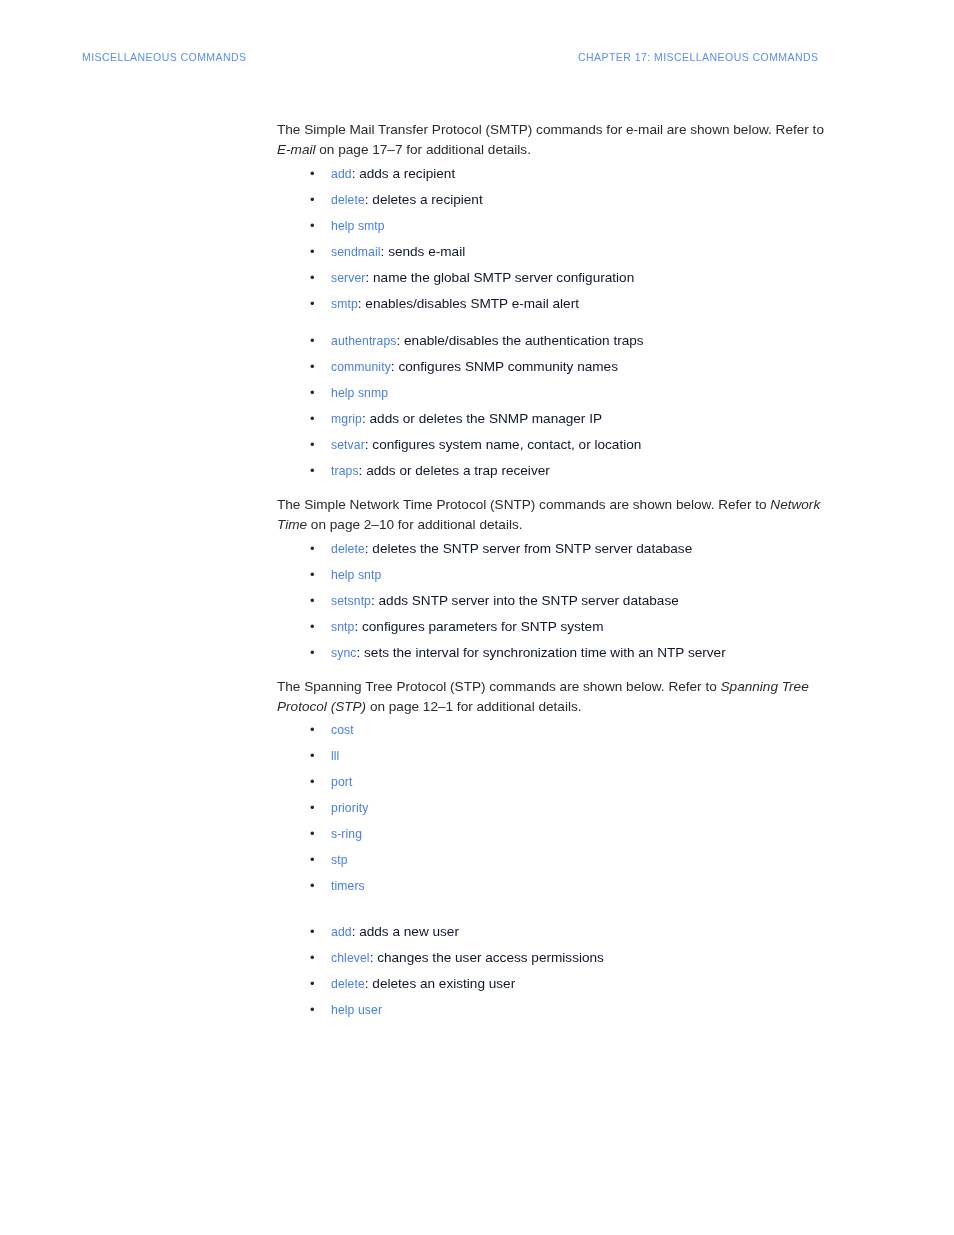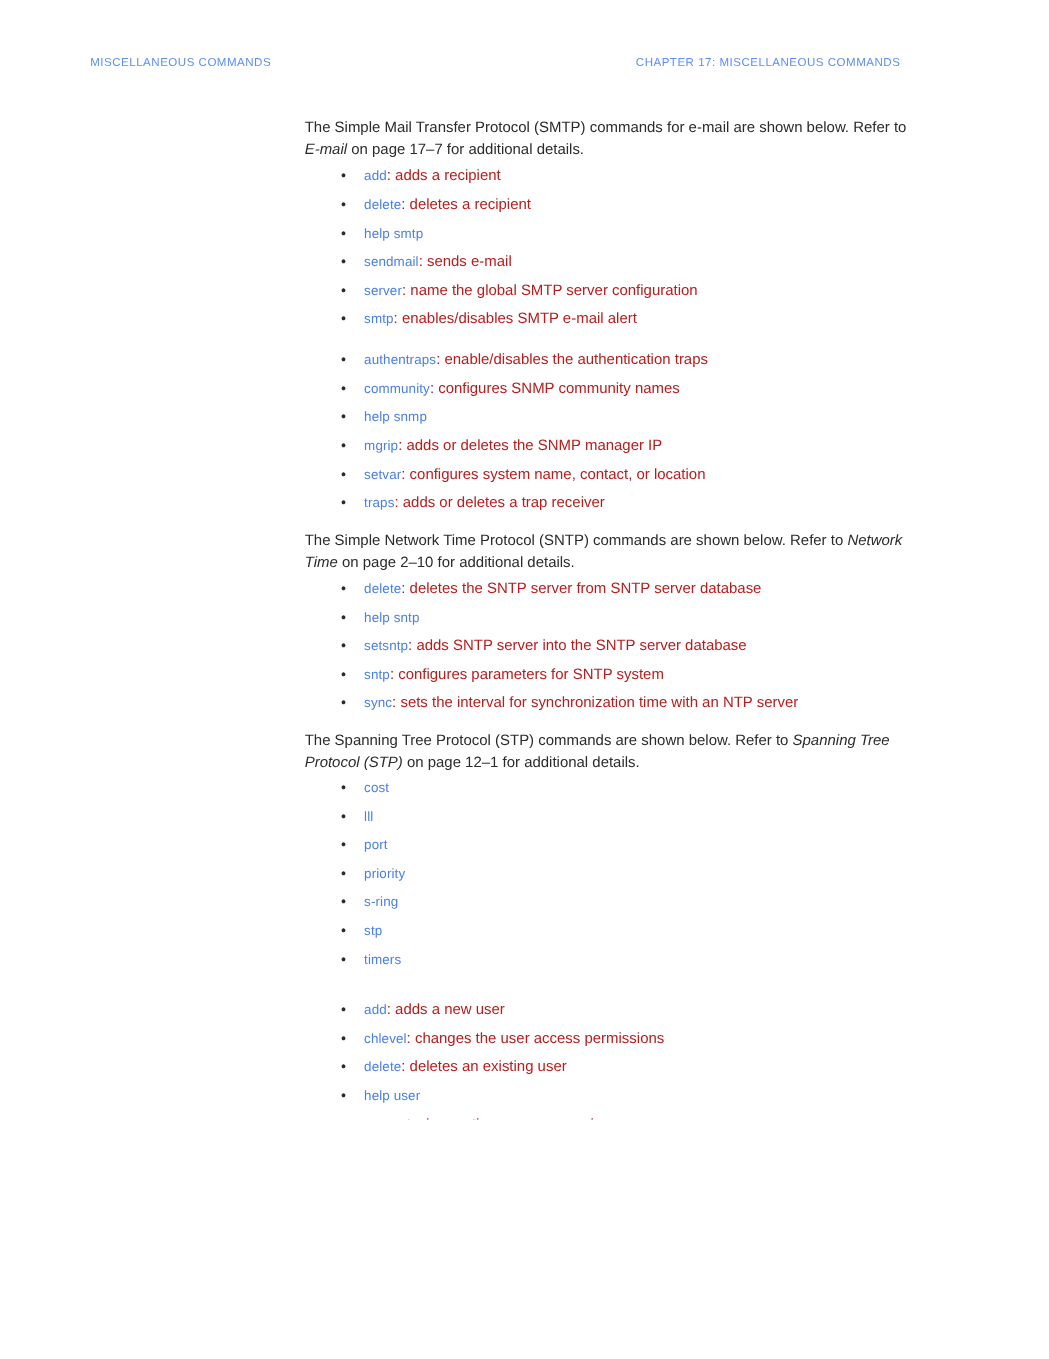--- a/index.html
+++ b/index.html
@@ -41,21 +41,21 @@
   .rh-right {
     position: absolute;
     left: 496px;
     top: 0;
   }
 
   
   .content {
     position: absolute;
     left: 277px;
-    top: 106px;
+    top: 120px;
     width: 558px;
   }
 
   p.para {
     margin: 0;
     font-size: 13.6px;
     line-height: 20.4px;
     color: #2b2b2b;
     text-align: left;
   }
@@ -85,21 +85,21 @@
     color: #2b2b2b;
   }
   code.cmd {
     font-family: Liberation Sans, sans-serif;
     font-size: 12.2px;
     color: #4a7ee8;
     letter-spacing: 0.1px;
     white-space: pre;
   }
   .desc {
-    color: #b91c1c;
+    color: #0f172a;
   }
   .block-para { margin-bottom: 4px; }
   .gap-after-list { height: 11px; }
   .gap-after-list-wide { height: 20px; }
 
   
   .footer {
     position: absolute;
     bottom: 0;
     left: 0;

